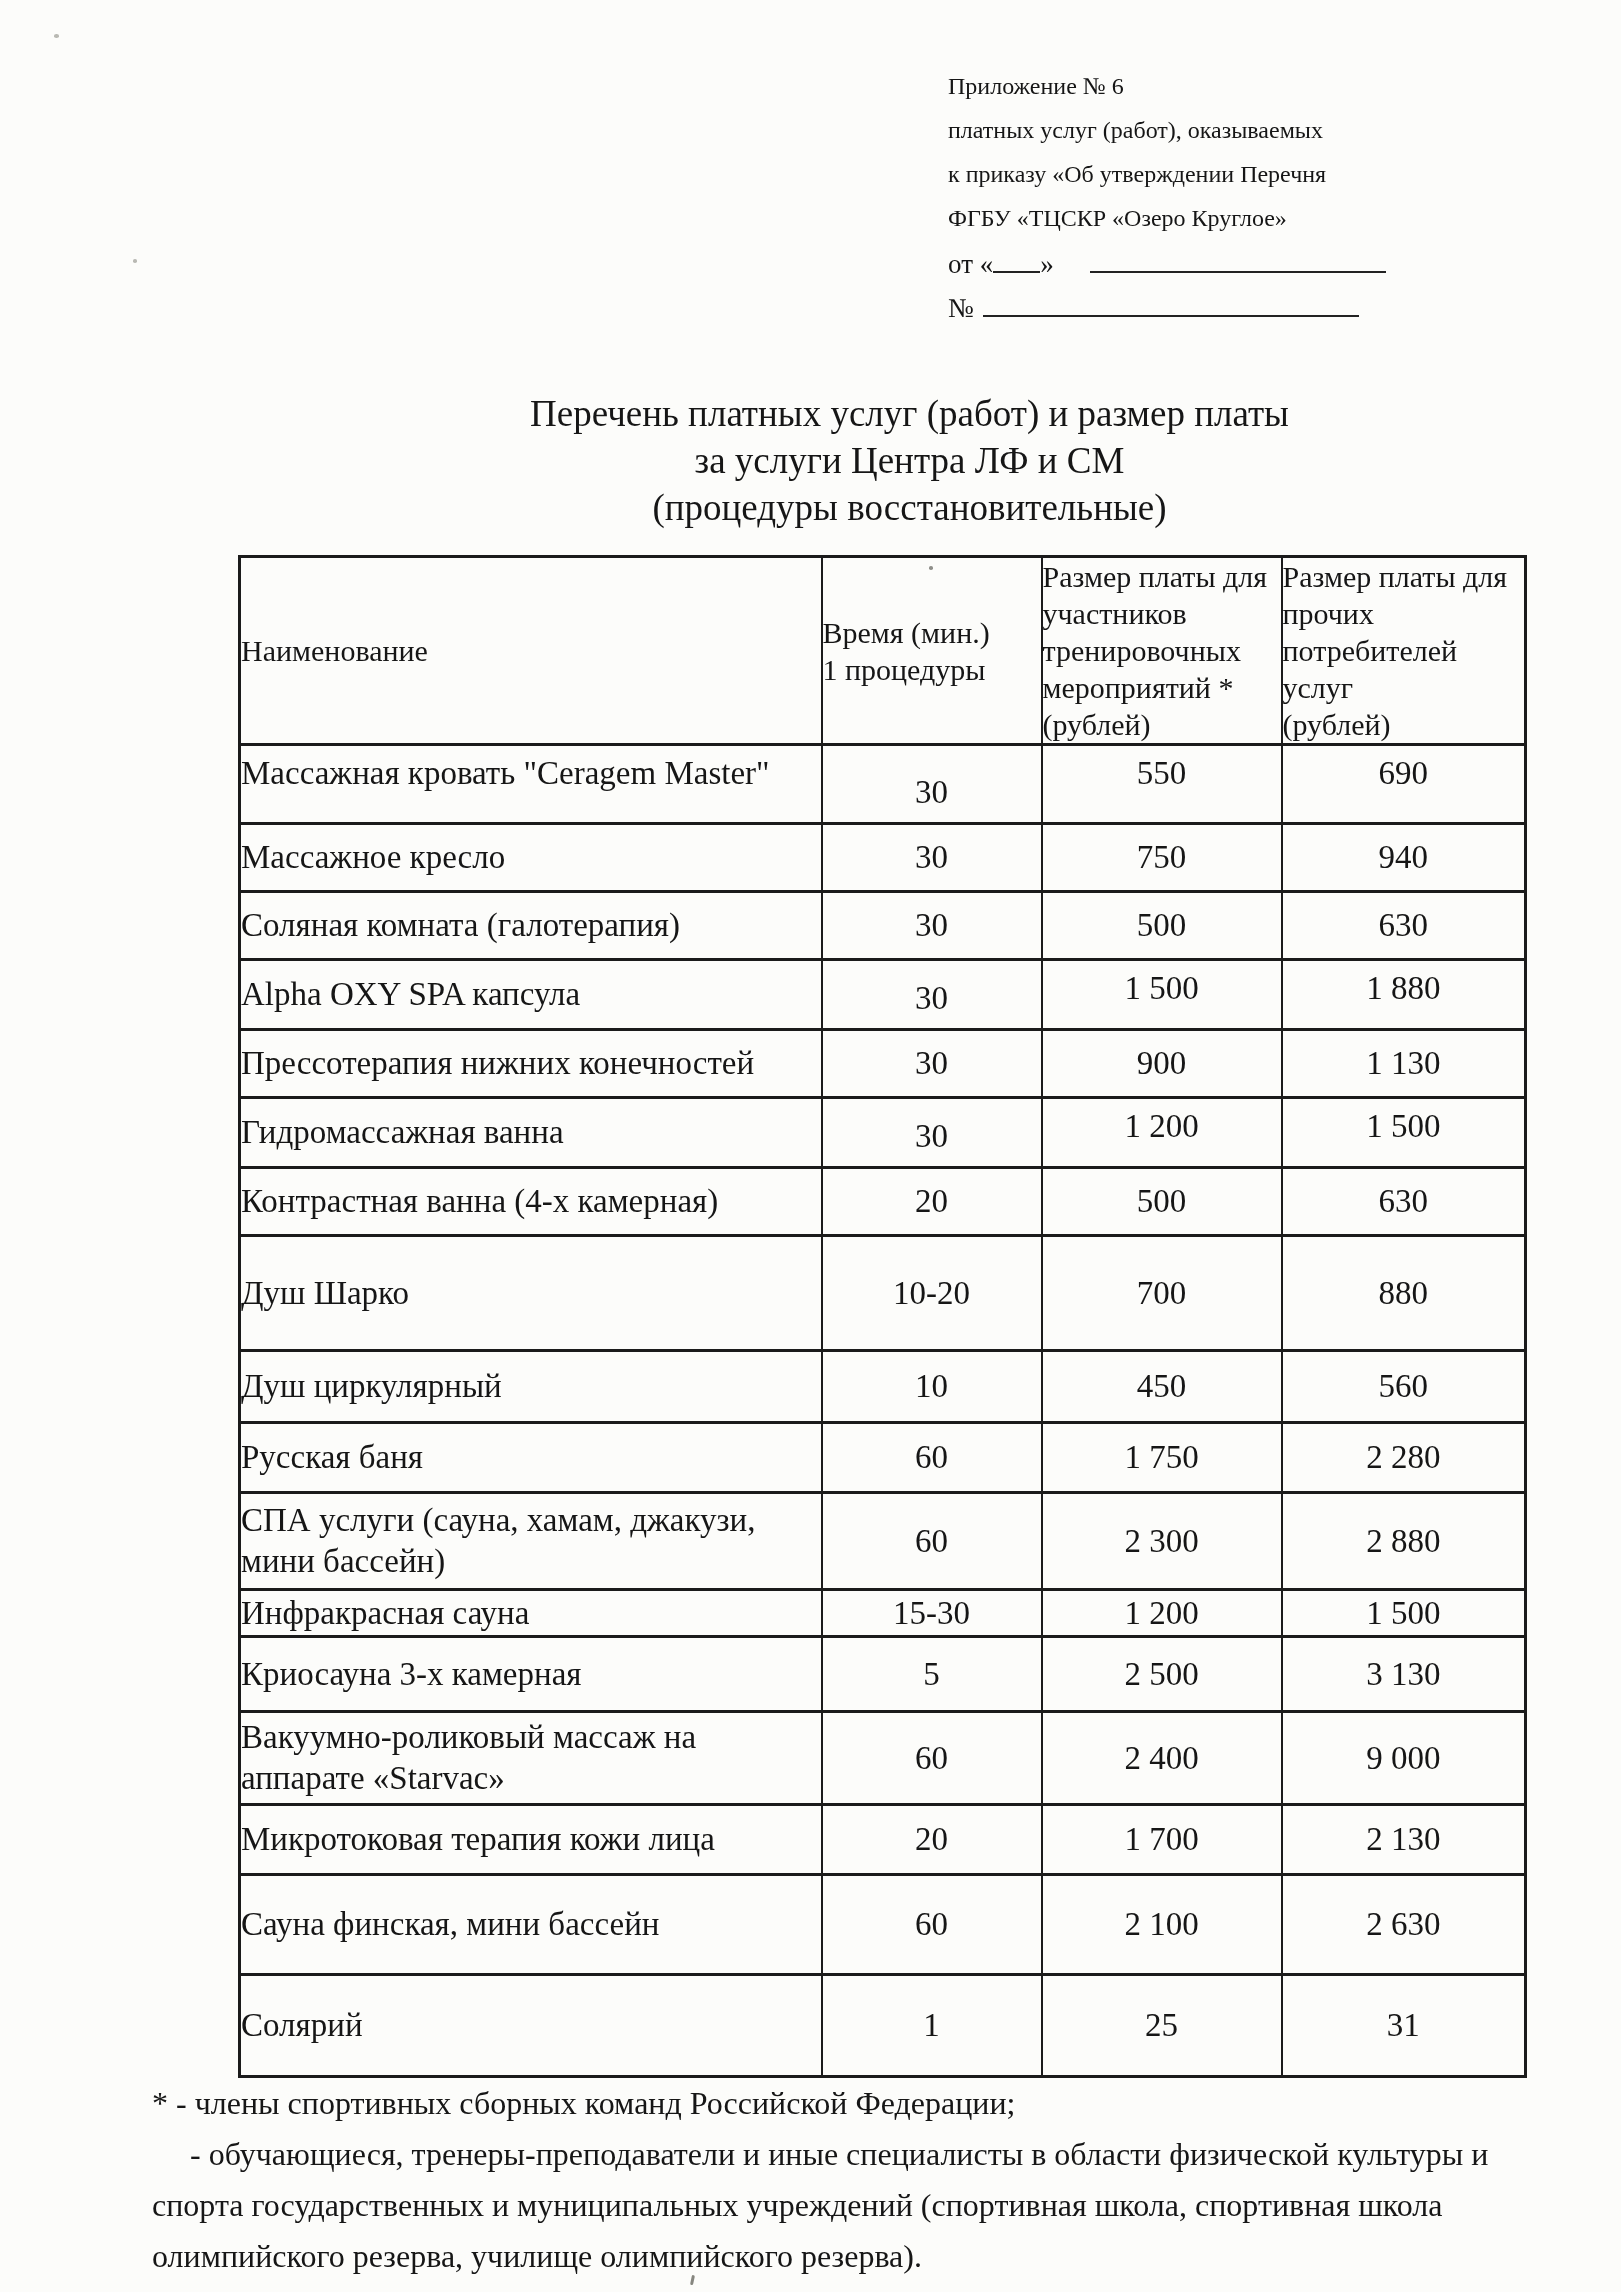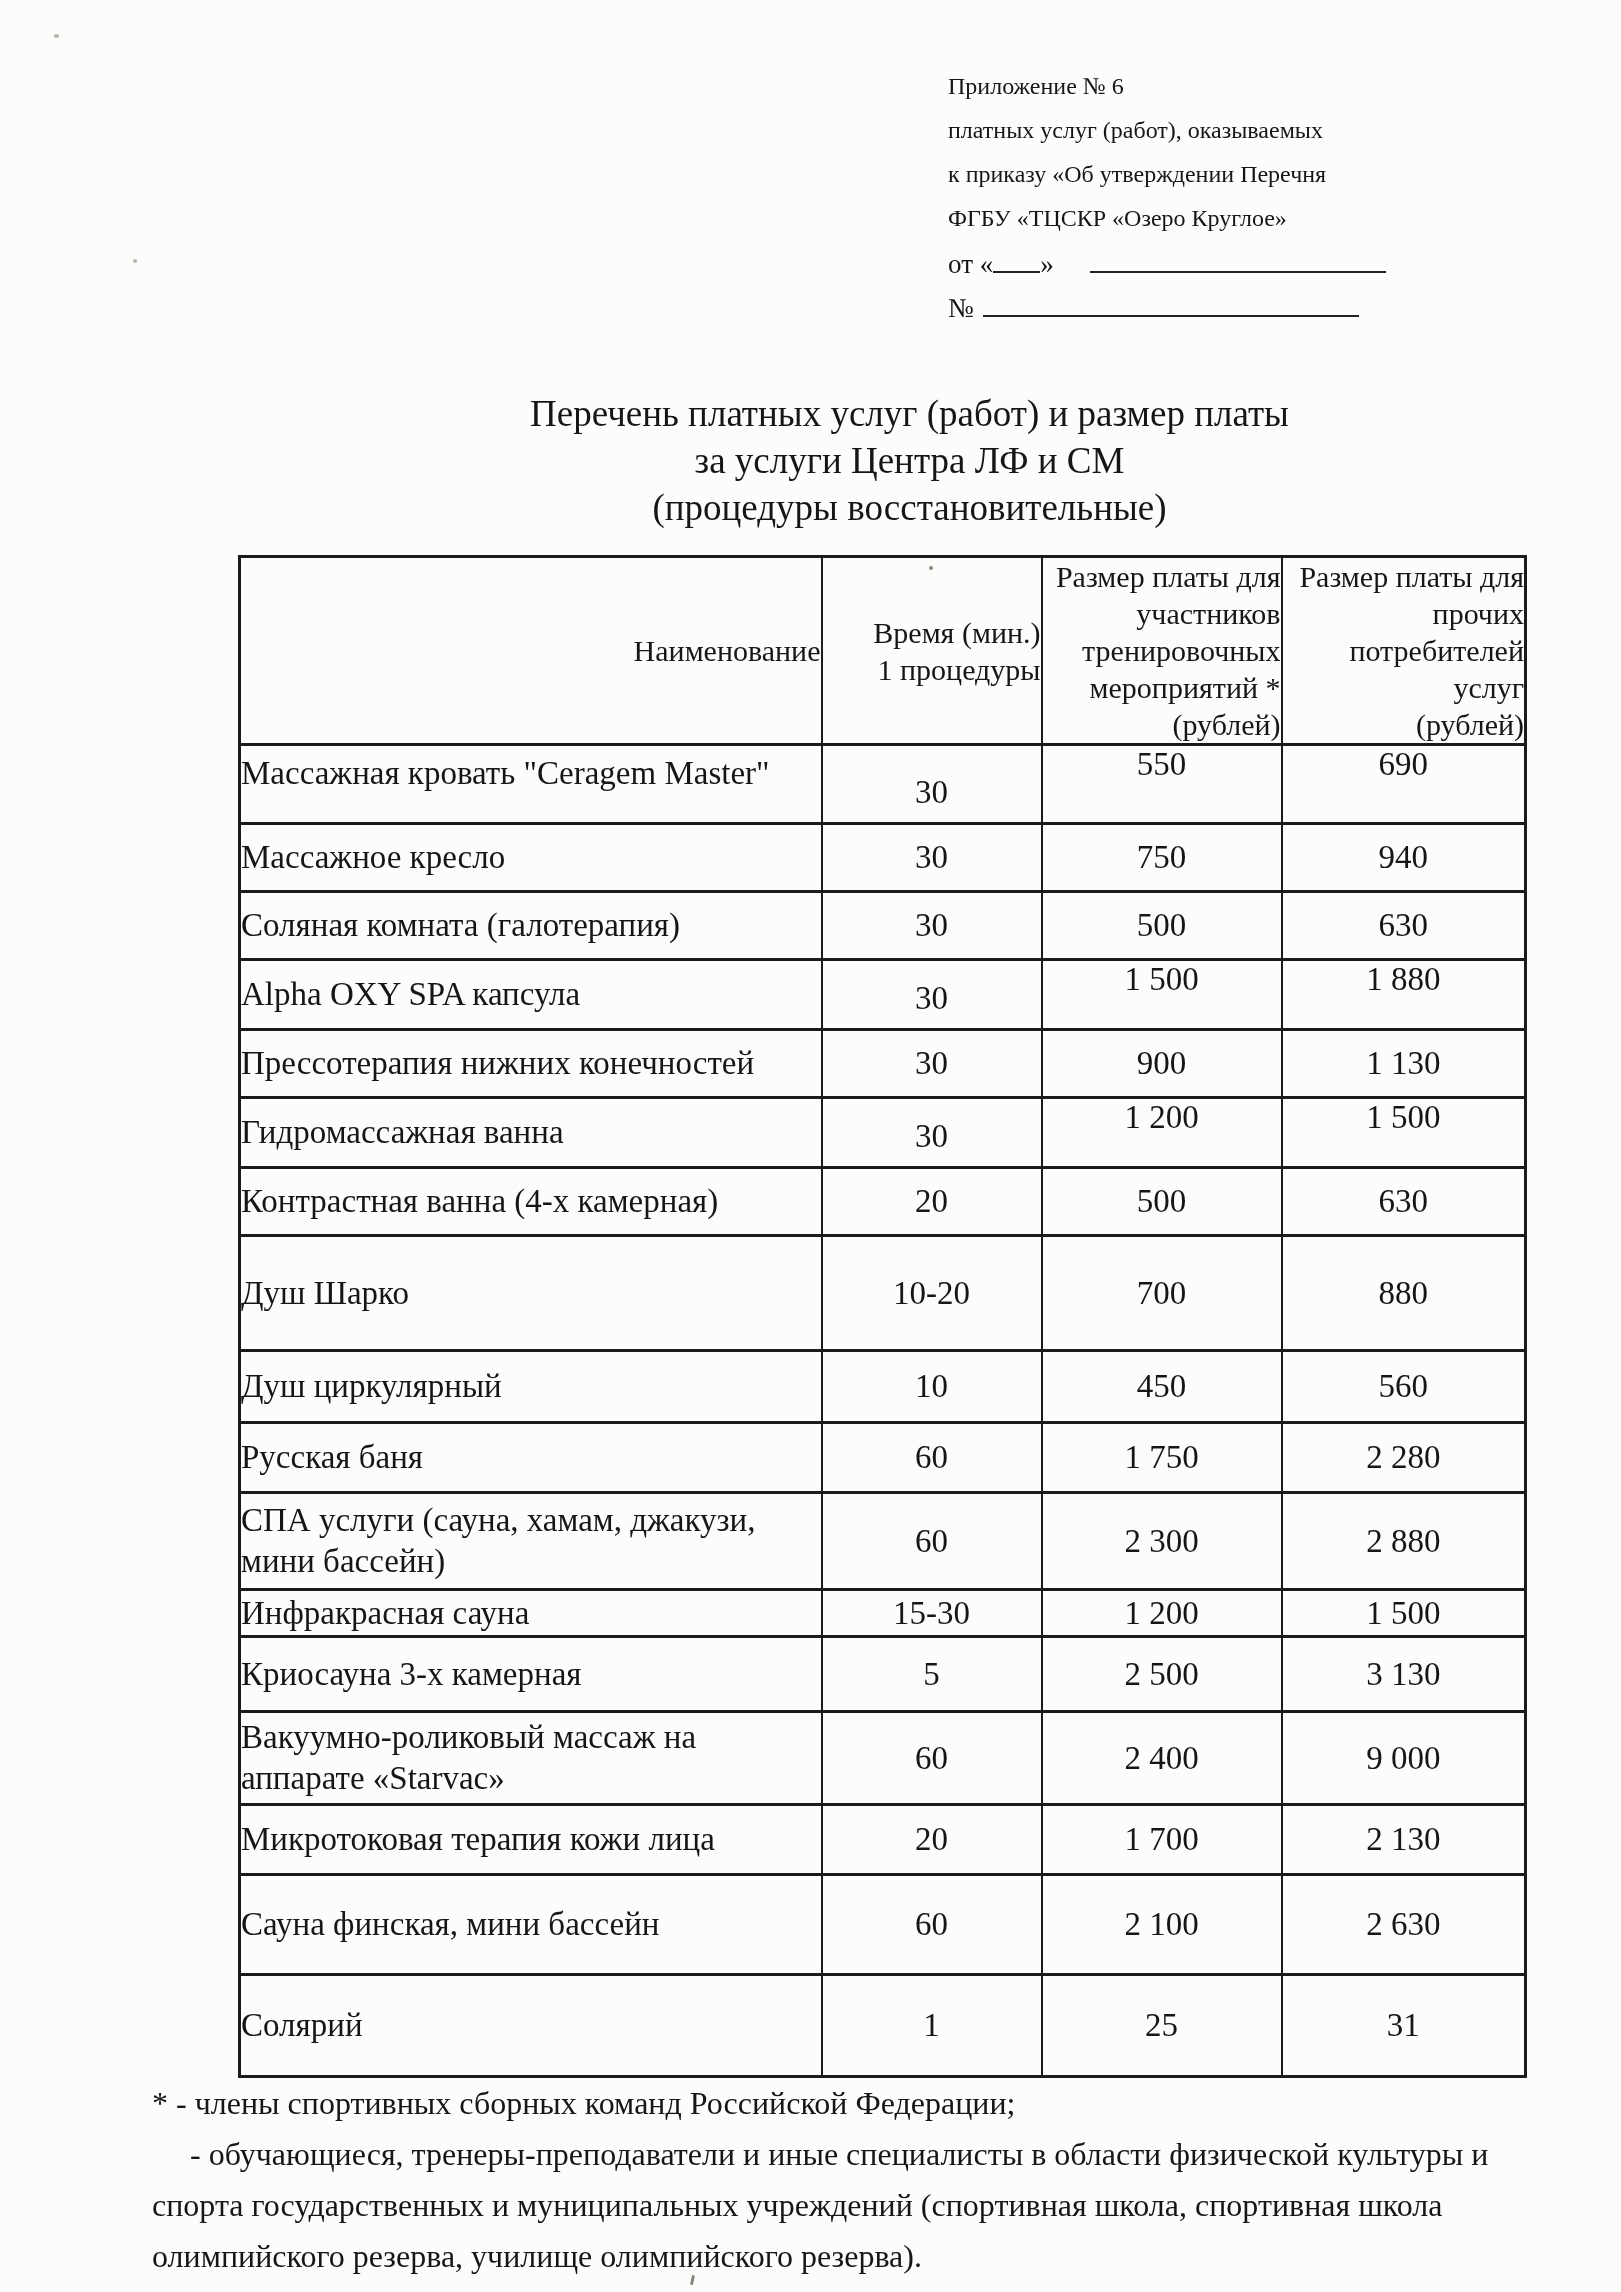--- a/index.html
+++ b/index.html
@@ -23,27 +23,27 @@
   
   table.price{
     position:absolute;left:238px;top:555px;
     width:1286px;border-collapse:collapse;table-layout:fixed;
     border:3.6px solid #1b1b1b;
   }
   table.price th,table.price td{
     border-left:2.7px solid #1b1b1b;border-top:3.6px solid #1b1b1b;
     font-weight:normal;padding:0;
   }
-  th.h-cell{font-size:30px;line-height:37px;text-align:right;vertical-align:middle;margin-top:48px;}
+  th.h-cell{font-size:30px;line-height:37px;text-align:left;vertical-align:middle;margin-top:48px;}
   th.h-top{vertical-align:top;padding-top:5.4px;}
   td.name{font-size:33px;line-height:41px;text-align:left;vertical-align:middle;
           padding-left:7.2px;padding-right:9px;}
   td.time,td.price-cell{font-size:33px;text-align:center;vertical-align:middle;}
   tr.low-time td.time{vertical-align:bottom;padding-bottom:10.7px;}
-  tr.low-time td.price-cell{vertical-align:top;}
+  tr.low-time td.price-cell{vertical-align:top;padding-top:9px;}
   tr.name-top td.name{vertical-align:top;padding-top:7.2px;}
   
   .footnote{position:absolute;left:152px;top:2078px;width:1397px;}
   .footnote p{margin:0;font-size:32px;line-height:51px;}
   .footnote p.indent{text-indent:38px;}
   
   .speck{position:absolute;background:#b9b9b3;border-radius:50%;}
   .s1{left:54px;top:34px;width:4.5px;height:3.6px;}
   .s2{left:133px;top:259px;width:3.6px;height:3.6px;}
   .s3{left:929px;top:566px;width:3.6px;height:3.6px;background:#8f8f8a;}

